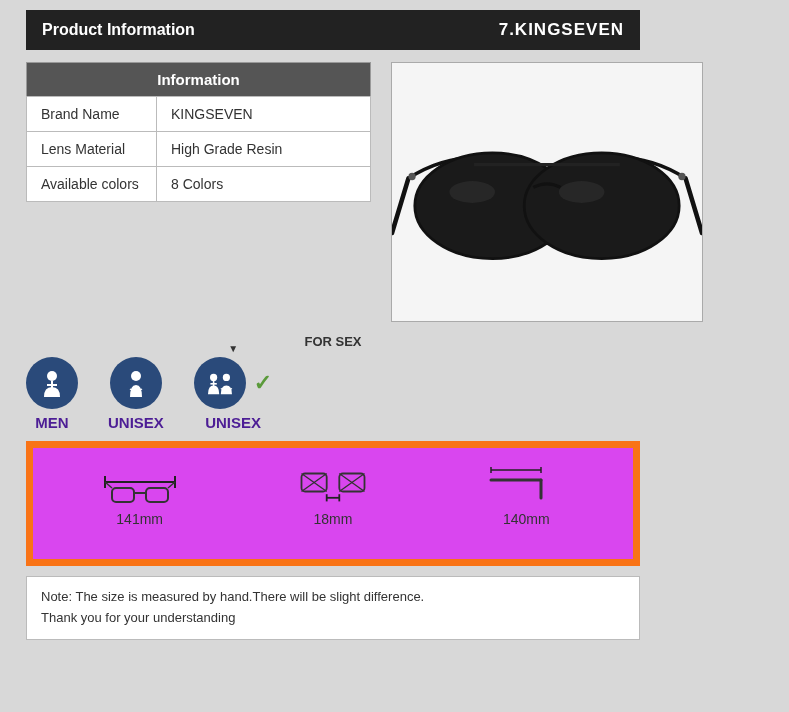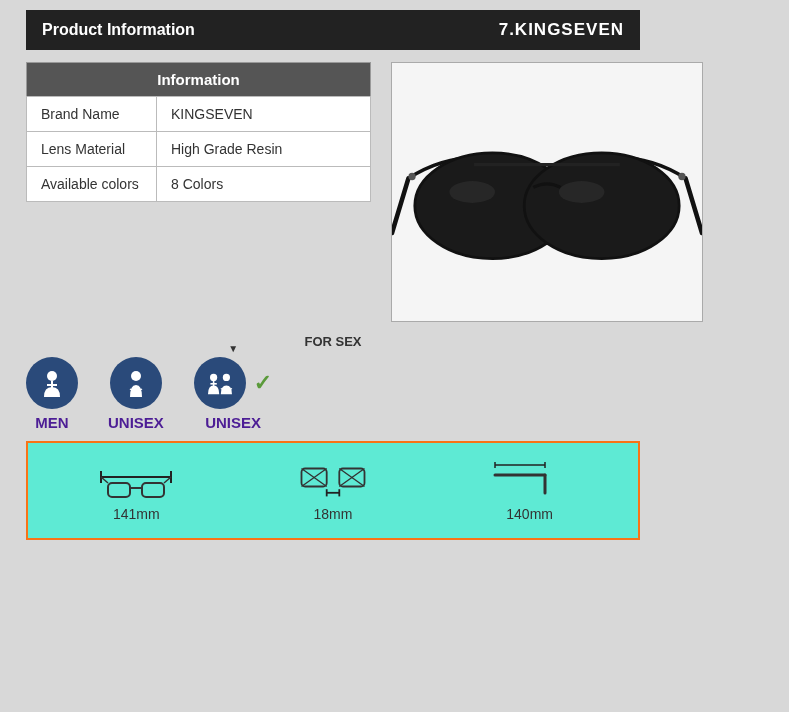--- a/index.html
+++ b/index.html
@@ -145,23 +145,23 @@
       transform: translateX(-50%);
     }
     .checkmark {
       font-size: 22px;
       color: #5a9a3a;
       font-weight: bold;
     }
 
     
     .measurements-section {
-      background: #5eead4;
-      border: 2px solid #f97316;
-      padding: 12px 10px 8px;
+      background: #d946ef;
+      border: 7px solid #f97316;
+      padding: 12px 10px 24px;
       margin-bottom: 10px;
     }
     .measurements-row {
       display: flex;
       justify-content: space-around;
       align-items: flex-end;
       margin-bottom: 8px;
     }
     .measure-item {
       display: flex;
@@ -361,14 +361,18 @@
             <line x1="5" y1="7" x2="5" y2="13" stroke="#222" stroke-width="1.5"></line>
             <line x1="55" y1="7" x2="55" y2="13" stroke="#222" stroke-width="1.5"></line>
           </svg>
         </div>
         <span class="measure-value">140mm</span>
       </div>
 
     </div>
   </div>
 
+  <div class="note-section">
+    <div>Note: The size is measured by hand.There will be slight difference.</div>
+    <div>Thank you for your understanding</div>
+  </div>
 
 </div>
 
 </body></html>

